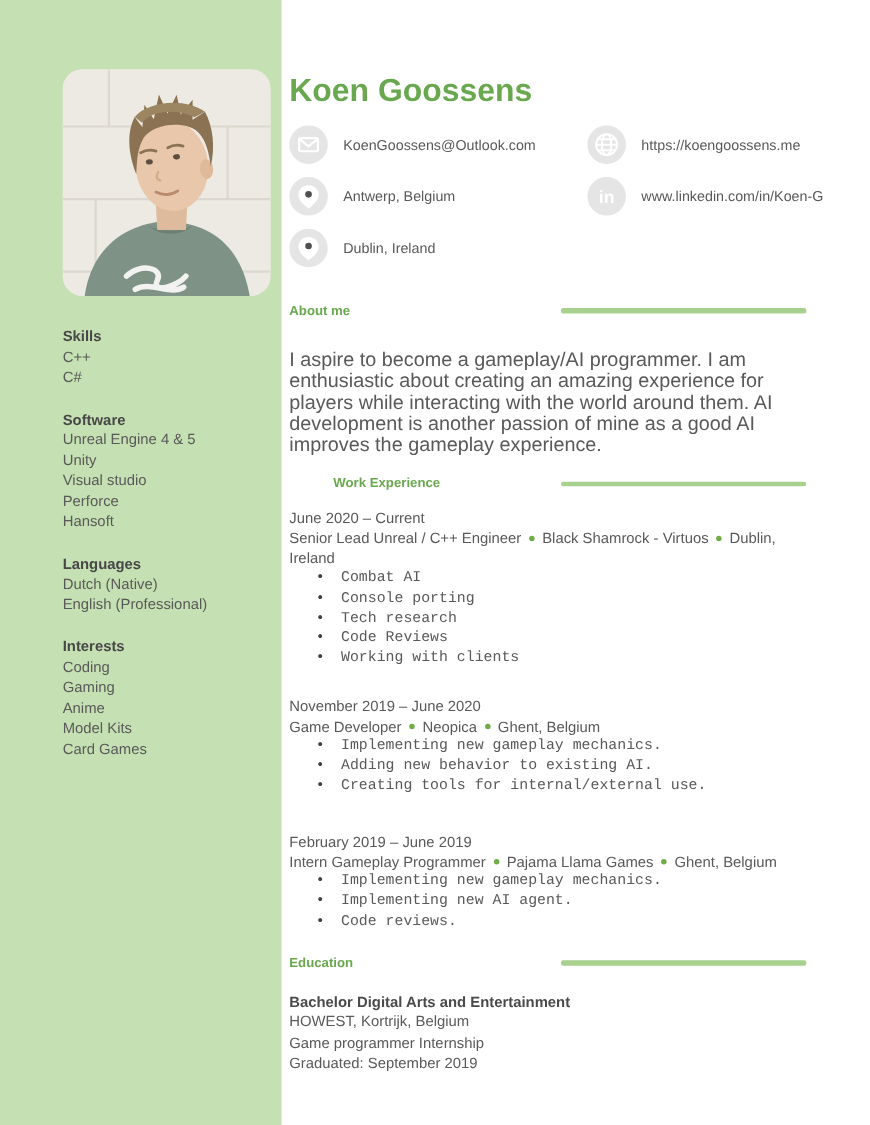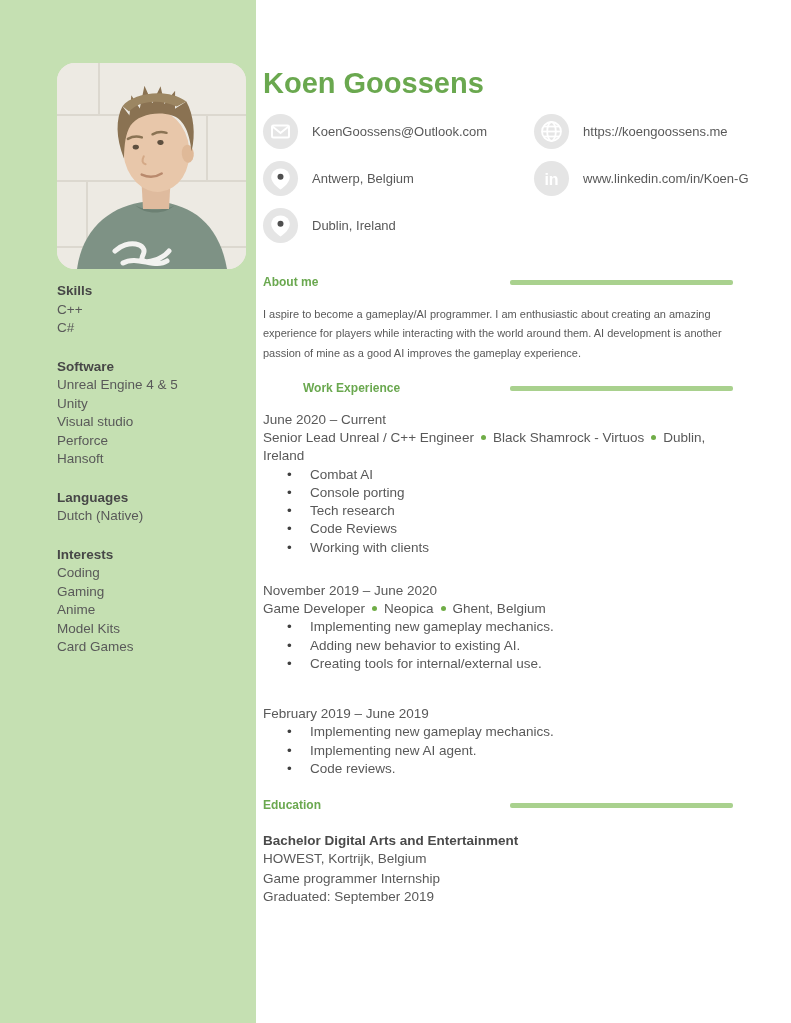--- a/index.html
+++ b/index.html
@@ -8,21 +8,21 @@
     font-family:"Liberation Sans", sans-serif;color:#595959;
   }
   
   .sidebar{position:absolute;left:0;top:0;width:256px;height:1023px;background:#c5e0b2;}
   .photo{
     position:absolute;left:57px;top:63px;width:189px;height:206px;
     border-radius:18px;overflow:hidden;background:#edeae3;
   }
   .side-content{position:absolute;left:57px;top:281px;width:186px;}
   .side-section{margin-top:20px;}
-  .side-section:first-child{margin-top:1px;}
+  .side-section:first-child{margin-top:16px;}
   .side-heading{font-size:13.5px;font-weight:bold;color:#474747;line-height:18.5px;}
   .side-item{font-size:13.5px;color:#595959;line-height:18.5px;}
   
   .main{position:absolute;left:263px;top:0;width:470px;}
   .name{margin:66px 0 0 0;font-size:29px;line-height:34px;font-weight:700;color:#6aa84f;}
   .contacts{display:flex;margin-top:13px;gap:47px;}
   .contact-col{display:flex;flex-direction:column;gap:11px;}
   .contact-col.left{width:242px;}
   .contact{display:flex;align-items:center;height:36px;}
   .cicon{
@@ -31,27 +31,27 @@
   }
   .cicon svg{display:block;}
   .clabel{font-size:13px;color:#595959;white-space:nowrap;}
   
   .section-head{display:flex;align-items:center;justify-content:space-between;}
   .section-title{font-size:12px;font-weight:bold;color:#6aa84f;line-height:17px;}
   .section-bar{width:223px;height:4.5px;background:#a9d18e;border-radius:2px;flex:none;}
   .head-about{margin-top:31px;}
   .head-work{margin-top:17px;margin-left:40px;}
   .head-edu{margin-top:19px;gap:12px;}
-  .about-text{margin:14px 0 0 0;font-size:11px;line-height:19.3px;color:#595959;}
+  .about-text{margin:27px 0 0 0;font-size:18px;line-height:19.3px;color:#595959;}
   
   .job{margin-top:14px;font-size:13.5px;line-height:18.3px;color:#595959;}
   .job.j2{margin-top:25px;}
   .job.j3{margin-top:32px;}
   .sep-dot{display:inline-block;width:5px;height:5px;border-radius:50%;background:#70ad47;margin:0 7px 2px 7px;vertical-align:middle;}
-  ul.bullets{margin:0;padding:0;list-style:none;}
+  ul.bullets{margin:0;padding:0;list-style:none;font-family:Liberation Mono, monospace;}
   ul.bullets li{position:relative;padding-left:47px;line-height:18.2px;}
   ul.bullets li::before{content:"\2022";position:absolute;left:24px;color:#3f3f3f;}
   
   .edu-degree{margin-top:18px;font-size:13.5px;font-weight:bold;color:#4a4a4a;line-height:18.5px;}
   .edu-line{font-size:13.5px;color:#595959;line-height:18.5px;}
   .edu-line.gap{margin-top:1px;}
 </style>
 </head>
 <body>
 
@@ -110,20 +110,21 @@
         <div class="side-heading">Software</div>
         <div class="side-item">Unreal Engine 4 &amp; 5</div>
         <div class="side-item">Unity</div>
         <div class="side-item">Visual studio</div>
         <div class="side-item">Perforce</div>
         <div class="side-item">Hansoft</div>
       </div>
       <div class="side-section">
         <div class="side-heading">Languages</div>
         <div class="side-item">Dutch (Native)</div>
+        <div class="side-item">English (Professional)</div>
       </div>
       <div class="side-section">
         <div class="side-heading">Interests</div>
         <div class="side-item">Coding</div>
         <div class="side-item">Gaming</div>
         <div class="side-item">Anime</div>
         <div class="side-item">Model Kits</div>
         <div class="side-item">Card Games</div>
       </div>
     </div>
@@ -219,20 +220,23 @@
       </div>
       <ul class="bullets">
         <li>Implementing new gameplay mechanics.</li>
         <li>Adding new behavior to existing AI.</li>
         <li>Creating tools for internal/external use.</li>
       </ul>
     </div>
 
     <div class="job j3">
       <div class="dates">February 2019 – June 2019</div>
+      <div class="titleline">
+        <span>Intern Gameplay Programmer</span><span class="sep-dot"></span><span>Pajama Llama Games</span><span class="sep-dot"></span><span>Ghent, Belgium</span>
+      </div>
       <ul class="bullets">
         <li>Implementing new gameplay mechanics.</li>
         <li>Implementing new AI agent.</li>
         <li>Code reviews.</li>
       </ul>
     </div>
 
     <div class="section-head head-edu">
       <span class="section-title">Education</span>
       <span class="section-bar"></span>

